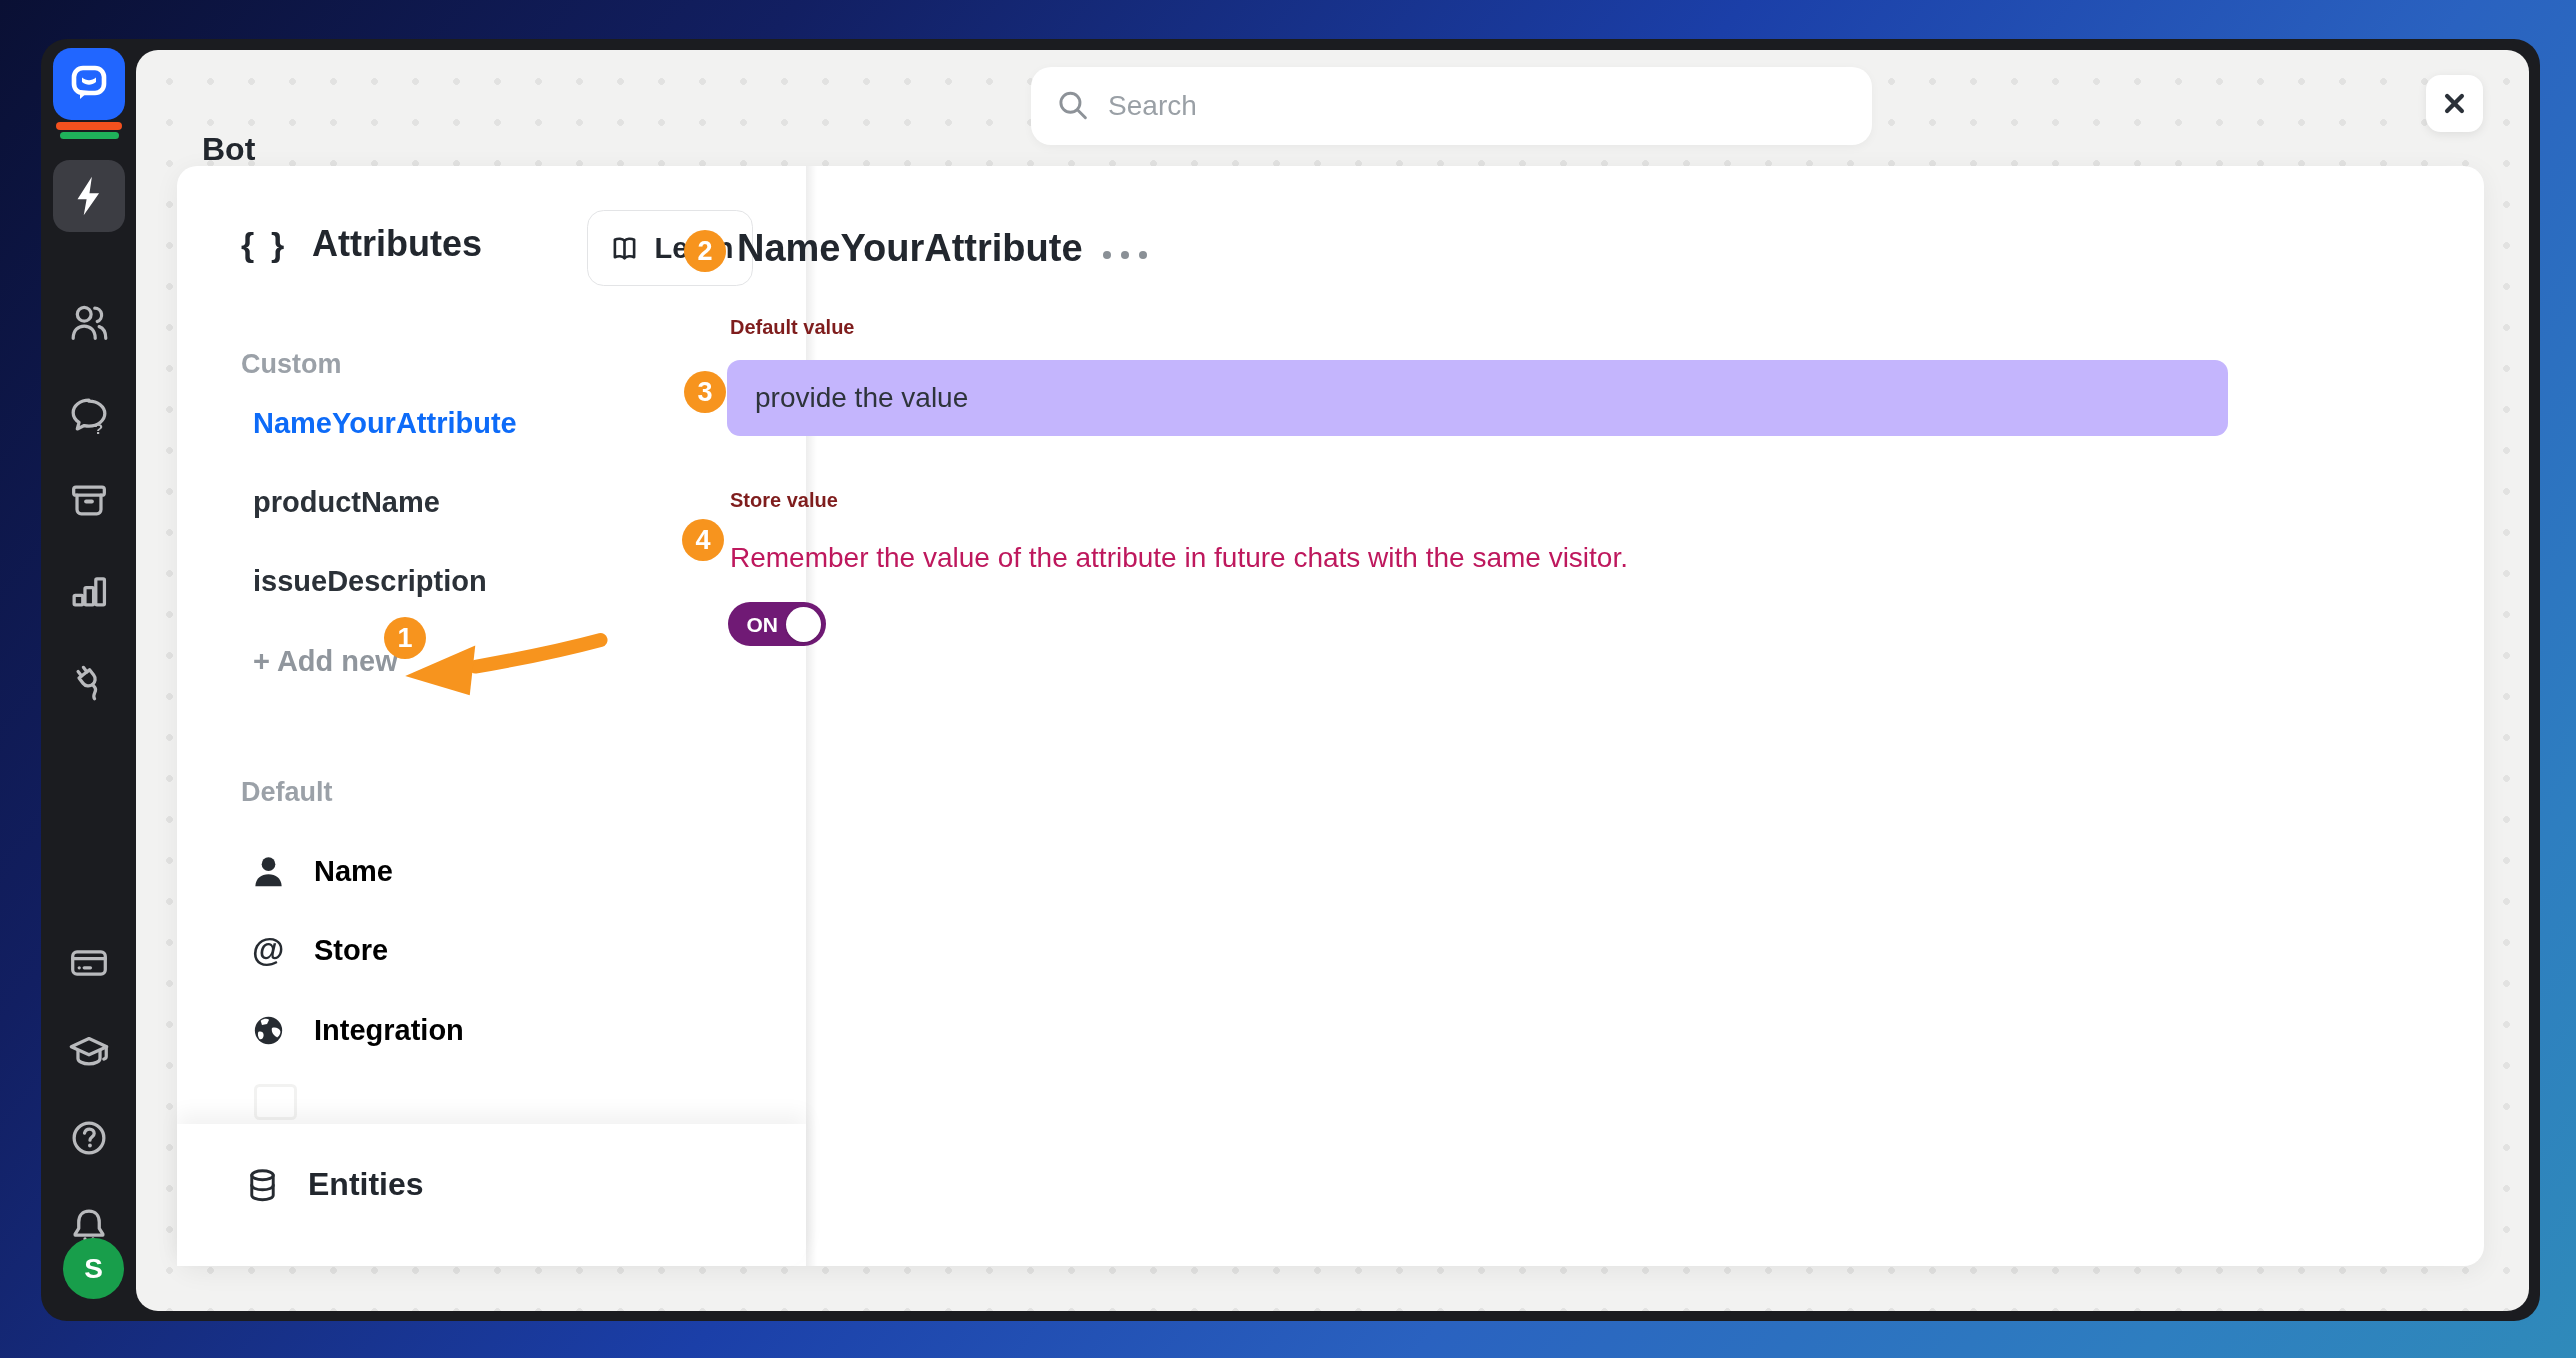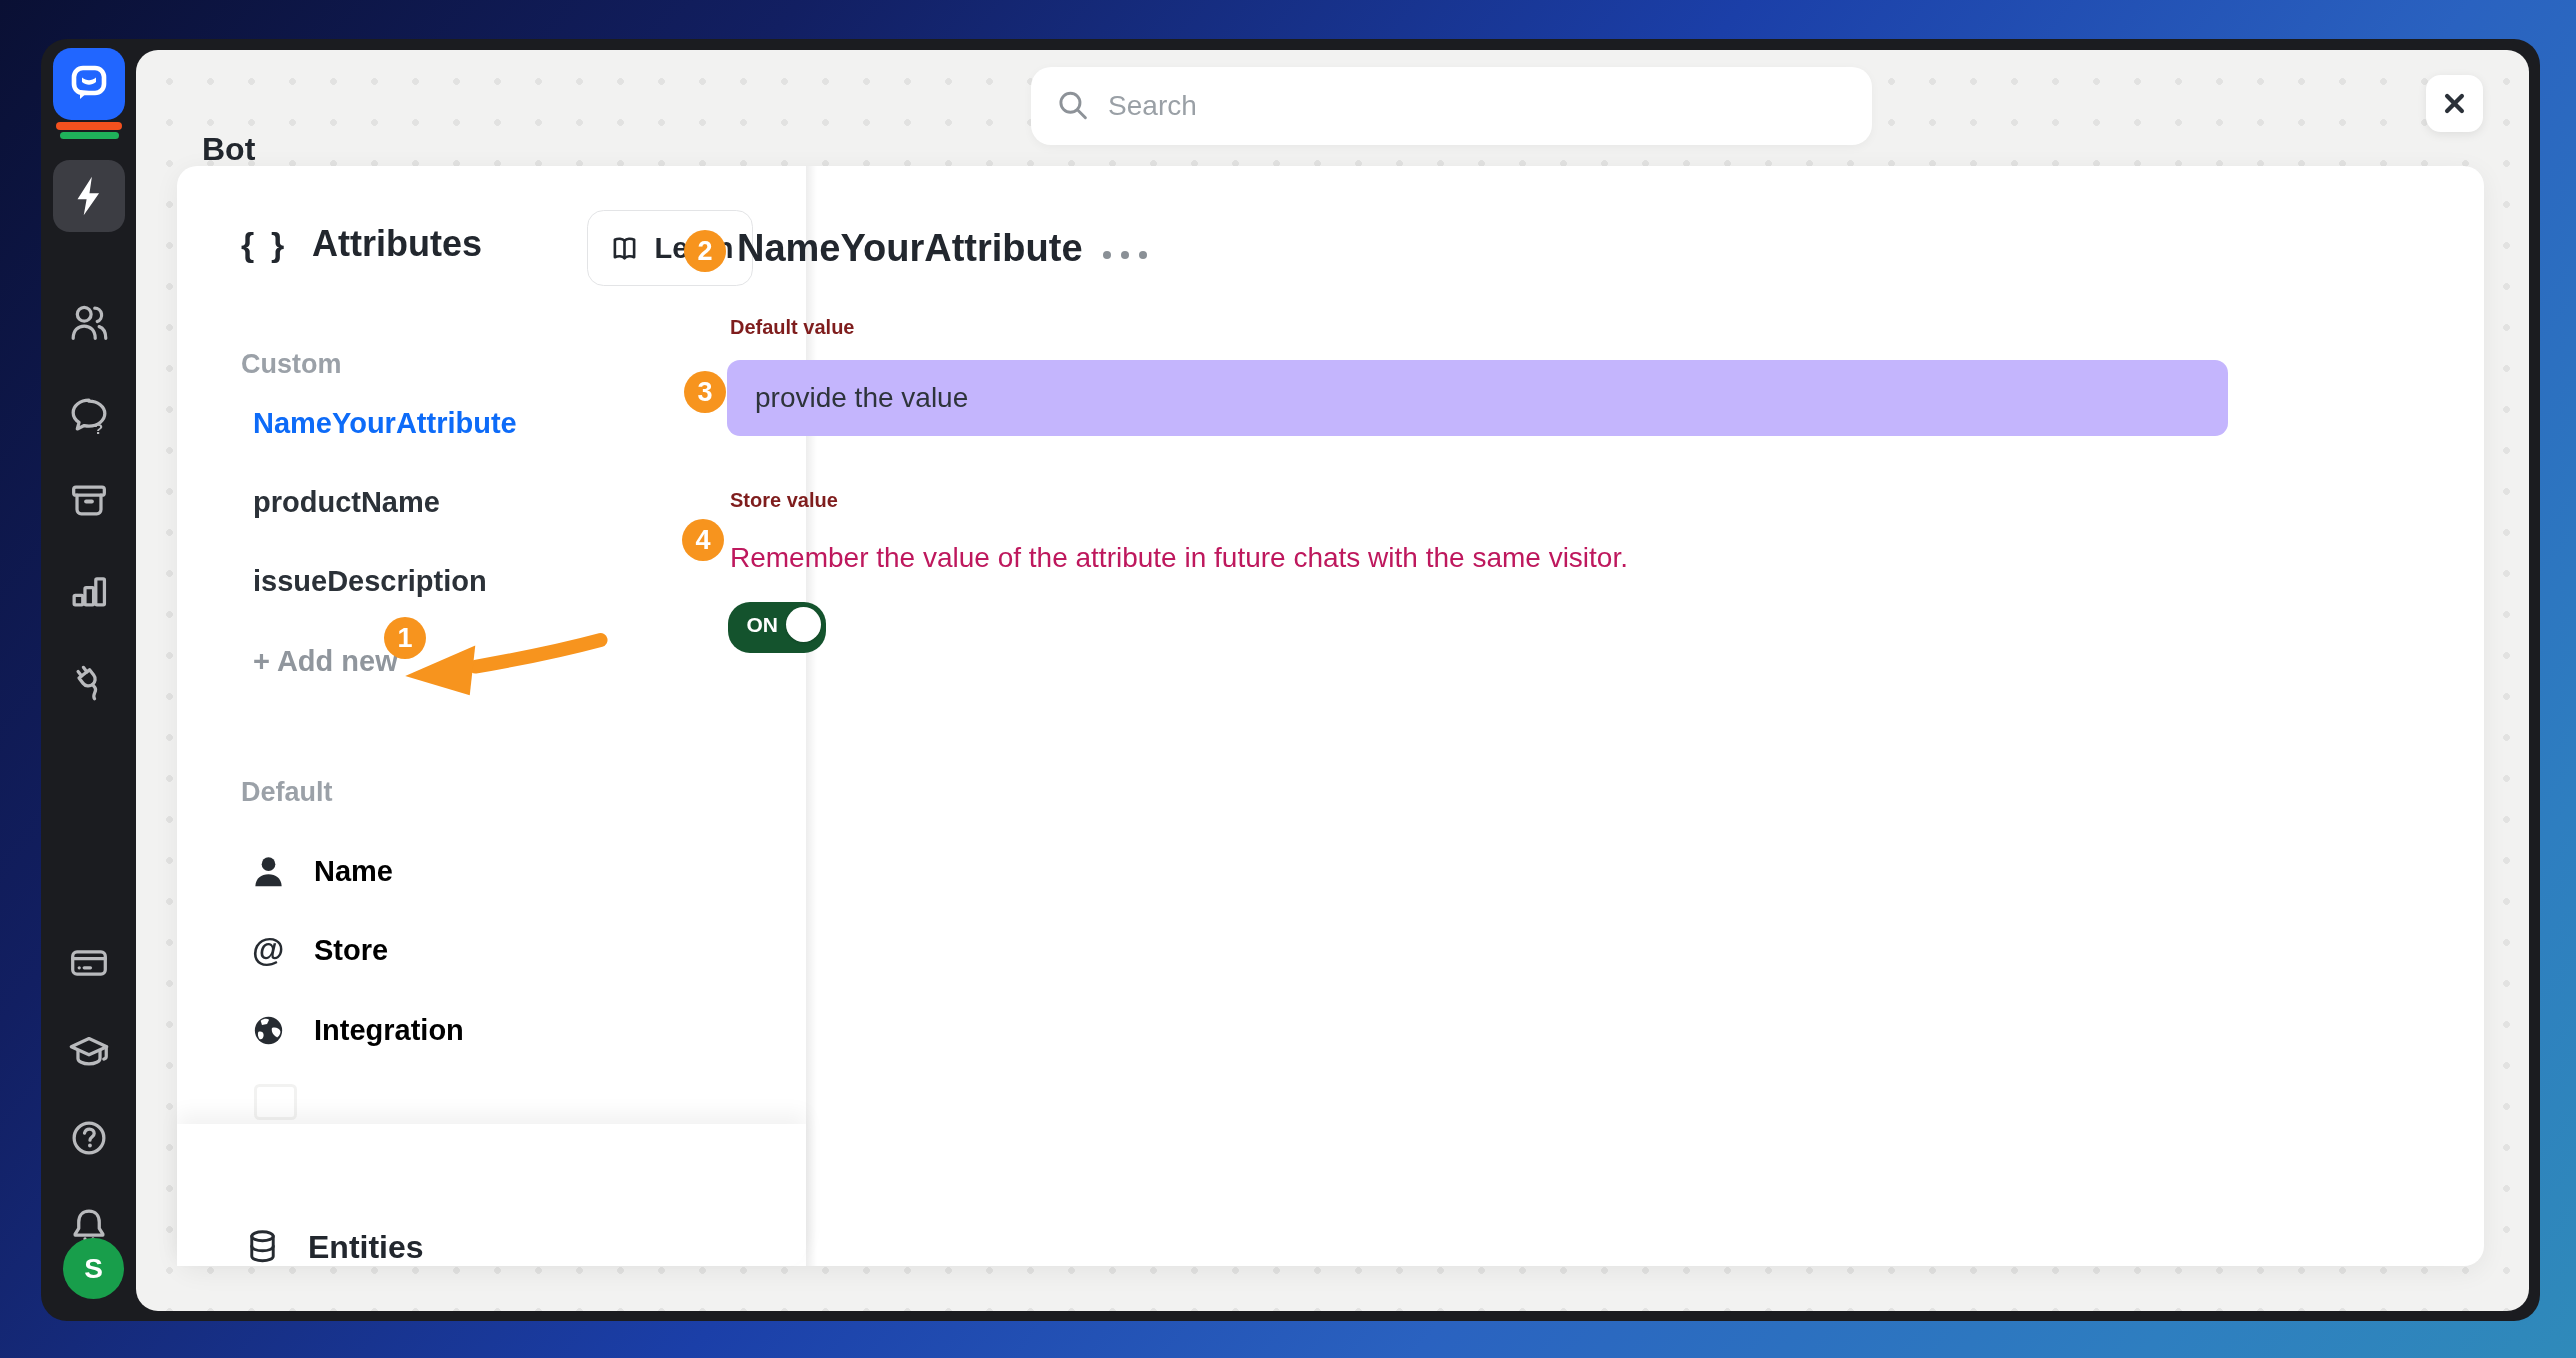--- a/index.html
+++ b/index.html
@@ -48,32 +48,32 @@
   .learn-btn span{font-size:29px;font-weight:bold;color:#22272e;}
   .sec-label{font-size:27px;font-weight:bold;color:#9ba1a8;}
   .attr-item{left:76px;font-size:29px;font-weight:bold;color:#2b3138;cursor:pointer;white-space:nowrap;}
   .attr-item.selected{color:#0d6bf8;}
   .add-new{left:76px;font-size:29px;font-weight:bold;color:#90969d;cursor:pointer;}
   .def-row{left:72px;display:flex;align-items:center;gap:26px;cursor:pointer;}
   .def-row span{font-size:29px;font-weight:bold;color:#000000;}
   .partial-row{left:77px;top:918px;opacity:.35;}
   .partial-icn{width:37px;height:29.5px;border:3.7px solid #d9d9d8;border-radius:5.5px;}
   .entities{left:0;top:958px;width:629px;height:142px;background:#fff;border-radius:0 0 20px 0;
-    box-shadow:0 -11px 20px rgba(0,0,0,.05);display:flex;align-items:flex-end;gap:26px;
+    box-shadow:0 -11px 20px rgba(0,0,0,.05);display:flex;align-items:flex-start;gap:26px;
     padding:42px 0 0 66px;box-sizing:border-box;}
   .entities span{font-size:32px;font-weight:bold;color:#22272e;}
   
   .detail-title{left:99px;top:61px;font-size:38px;font-weight:bold;color:#22272e;}
   .dots-menu{left:459px;top:74px;display:flex;gap:10px;cursor:pointer;padding:5.5px;}
   .dots-menu i{width:8.3px;height:8.3px;border-radius:50%;background:#8a9096;}
   .field-label{font-size:20px;font-weight:bold;color:#7f1d1d;}
   .value-input{left:89px;top:194px;width:1501px;height:76px;background:#c4b5fd;border:none;border-radius:13px;
     font-family:"Liberation Sans",sans-serif;font-size:28px;color:#2e343b;padding:0 28px;box-sizing:border-box;outline:none;}
   .store-desc{left:92px;top:376px;font-size:28px;color:#be185d;}
-  .toggle{left:90px;top:436px;width:98px;height:51px;background:#14532d;border-radius:22px;cursor:pointer;}
+  .toggle{left:90px;top:436px;width:98px;height:44px;background:#701a75;border-radius:22px;cursor:pointer;}
   .toggle .on{position:absolute;left:18.4px;top:11px;font-size:21px;font-weight:bold;color:#fff;}
   .toggle .knob{position:absolute;right:4.6px;top:4.6px;width:35px;height:35px;background:#fff;border-radius:50%;
     box-shadow:0 0.9px 2.8px rgba(0,0,0,.2);}
   .badge{width:42px;height:42px;border-radius:50%;background:#f7941e;color:#fff;font-weight:bold;font-size:27px;
     display:flex;align-items:center;justify-content:center;}
   svg{display:block;}
 </style>
 </head>
 <body>
 

